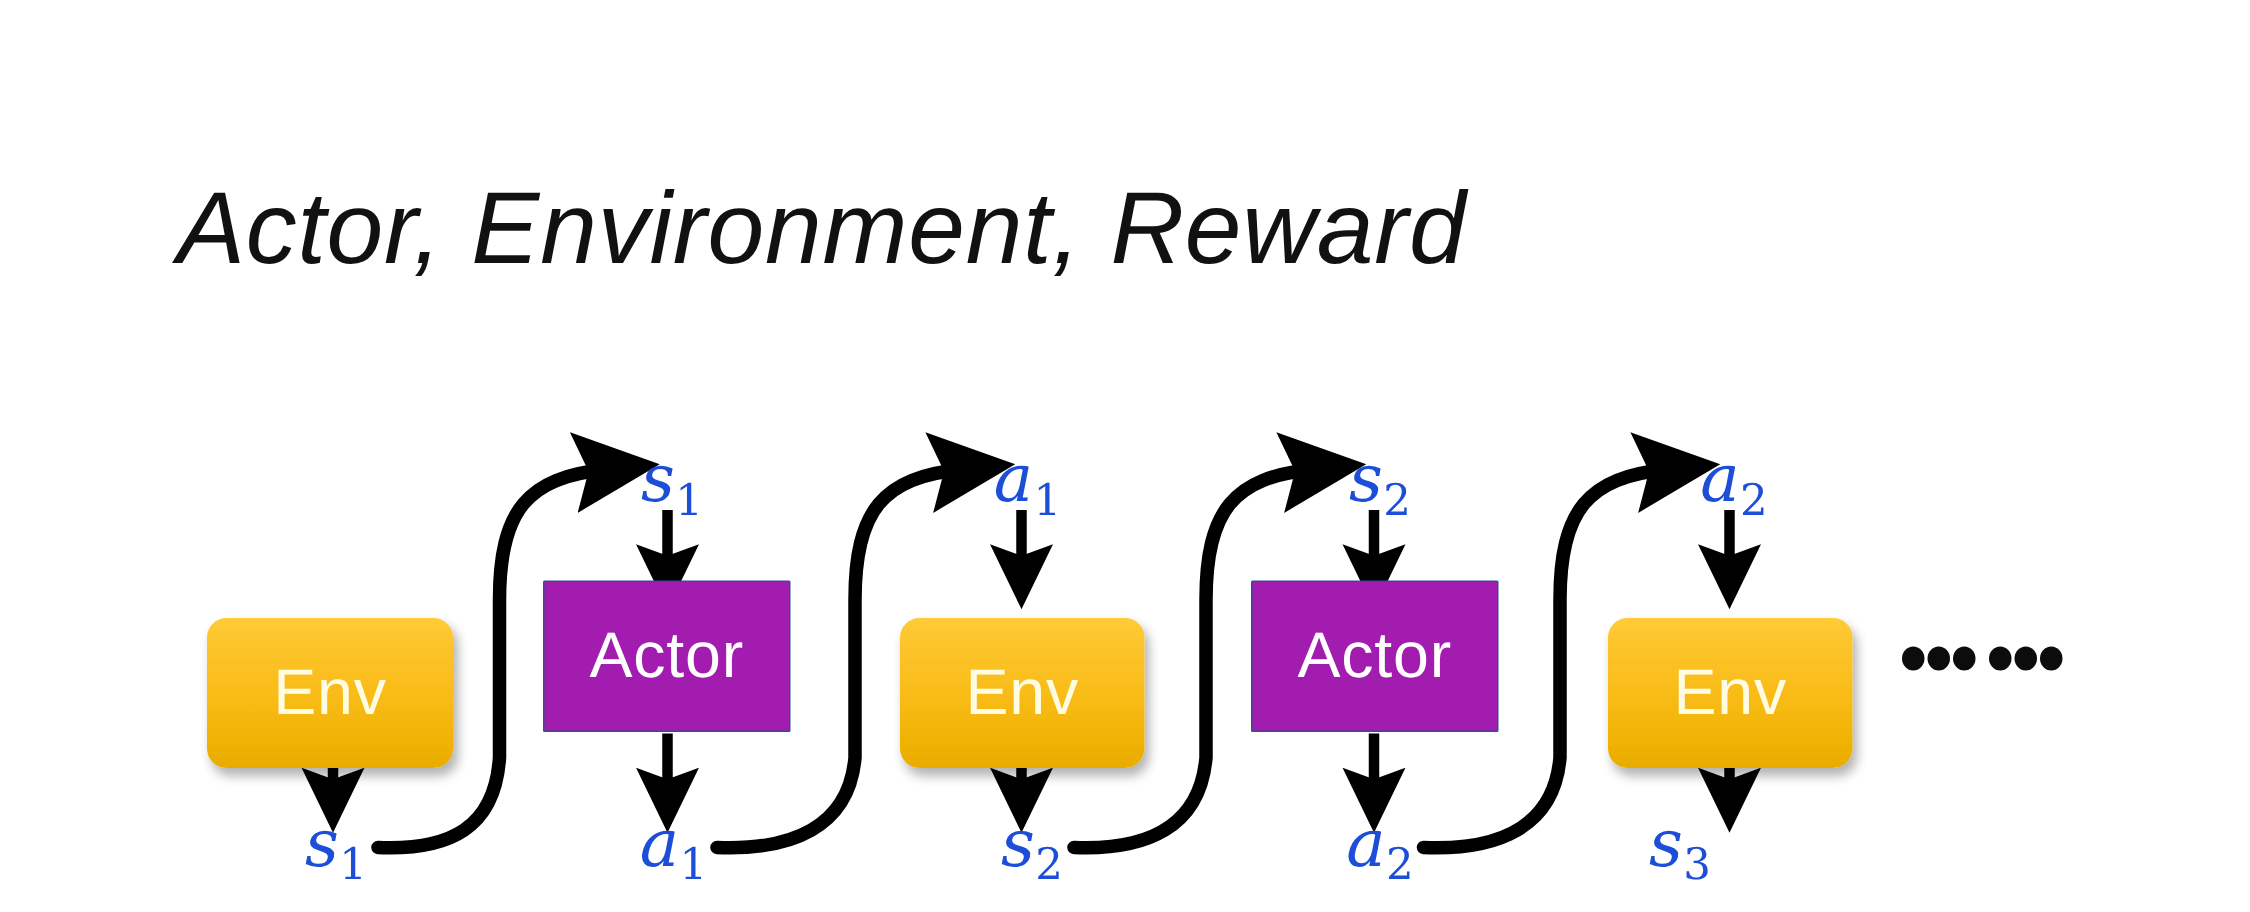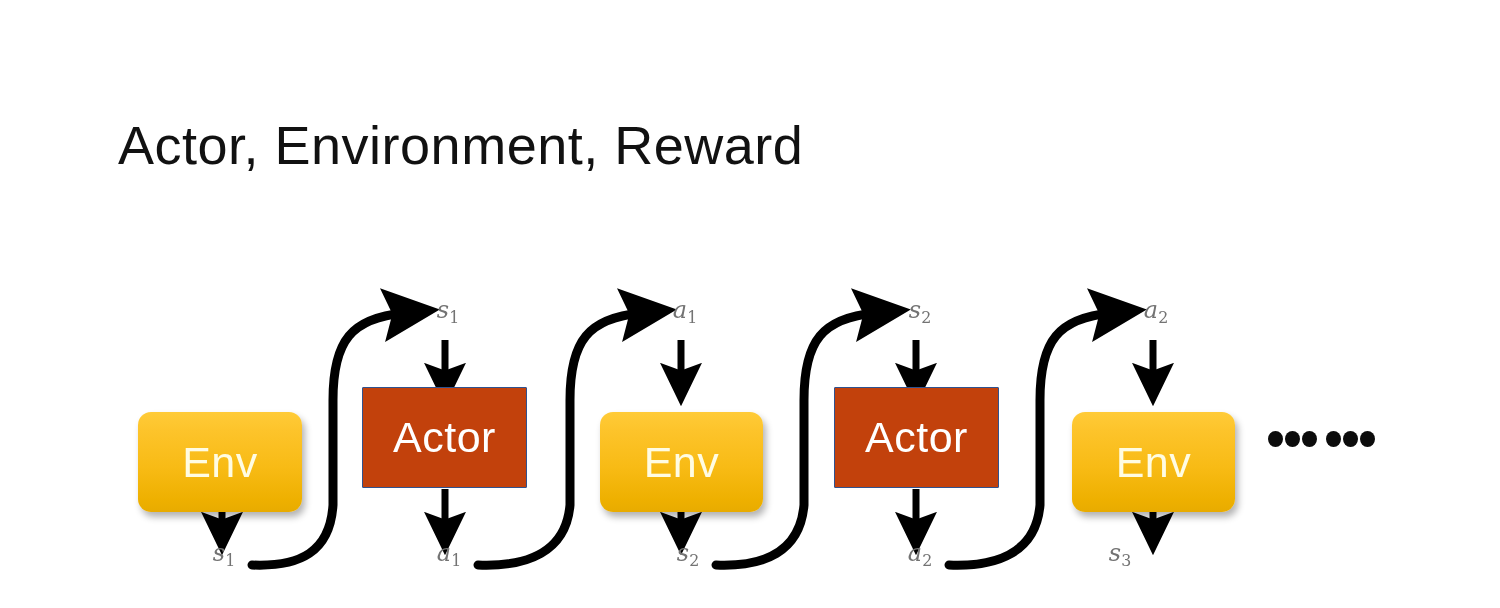--- a/index.html
+++ b/index.html
@@ -15,26 +15,27 @@
     font-family: "Liberation Sans", sans-serif;
     -webkit-font-smoothing: antialiased;
   }
 
   
   #slide-title {
     position: absolute;
     left: 118px;
     top: 118px;
     font-family: "Liberation Sans", sans-serif;
-    font-size: 54px;
+    font-size: 68px;
     font-weight: 300;
     letter-spacing: 0.5px;
     color: #111111;
     white-space: nowrap;
     line-height: 1;
+    font-style: italic;
   }
 
   
   #diagram {
     position: absolute;
     left: 0;
     top: 0;
     width: 1500px;
     height: 608px;
   }
@@ -73,34 +74,34 @@
                 #eeb000 88%,
                 #e8ab00 100%);
     box-shadow: 3px 5px 7px rgba(0,0,0,0.30);
     margin-top: 24px;
   }
   .node-env .node-label {
     color: #fffce2;
   }
 
   .node-actor {
-    background: #c2410c;
+    background: #a21caf;
     border: 1px solid #2f528f;
     border-radius: 1px;
   }
   .node-actor .node-label {
     color: #ffffff;
   }
 
   
   .math-label {
     position: absolute;
     font-family: "DejaVu Serif", "Liberation Serif", serif;
-    font-size: 24px;
-    color: #737373;
+    font-size: 44px;
+    color: #1d4ed8;
     white-space: nowrap;
     line-height: 1;
     transform: translateX(-50%);
   }
   .math-label .var {
     font-style: italic;
   }
   .math-label .sub {
     font-style: normal;
     font-size: 0.66em;

